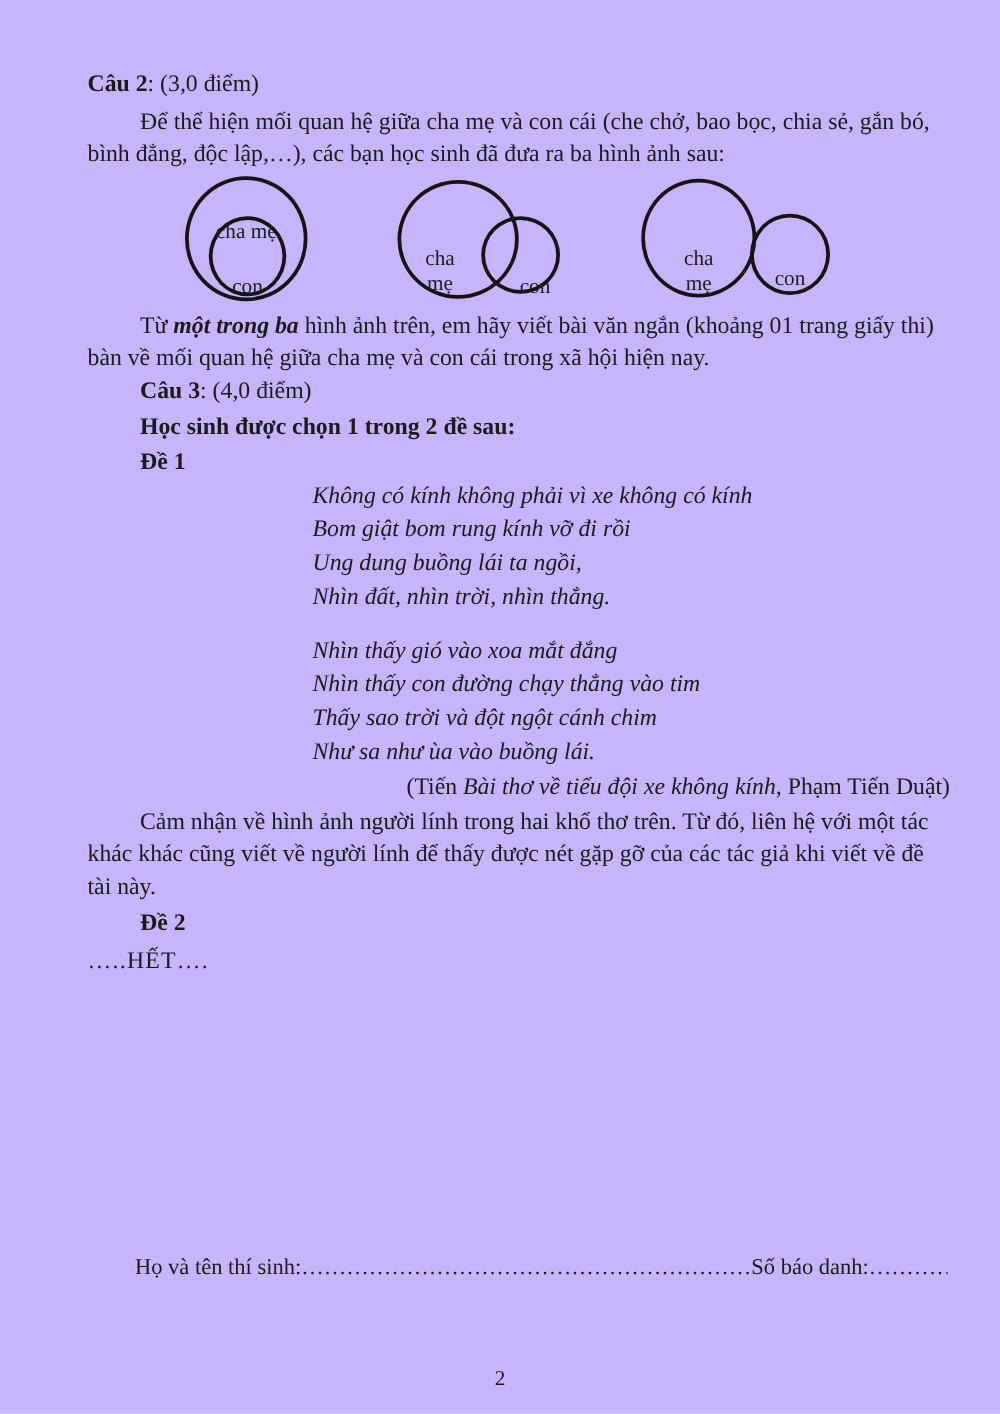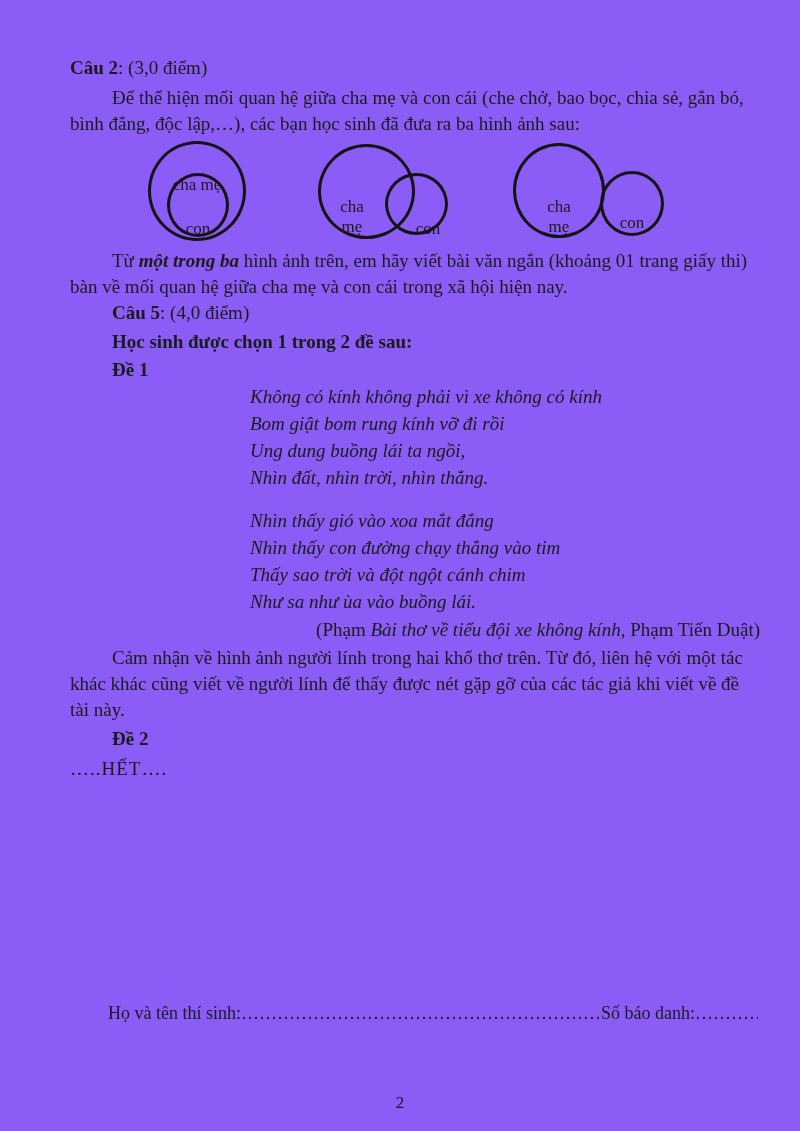--- a/index.html
+++ b/index.html
@@ -1,20 +1,20 @@
 <!DOCTYPE html>
 <html lang="vi"><head>
 <meta charset="utf-8">
 <style>
   html,body{margin:0;padding:0;background:#e9e9e9;}
   .page{
     position:relative;
     width:800px;height:1131px;
     margin:0 auto;
-    background:#8b5cf6;
+    background:#c4b5fd;
     color:#1b1b1b;
     font-family:"Liberation Serif","DejaVu Serif",serif;
     font-size:19px;
     line-height:26px;
     overflow:hidden;
   }
   .content{padding:55px 40px 0 70px;}
   p{margin:0;}
   .indent{text-indent:42px;}
   .b{font-weight:bold;}
@@ -86,21 +86,21 @@
       <div class="circle d3-small"></div>
       <div class="clabel d3-lab-big">
           <div>cha</div>
           <div>mẹ</div>
         </div>
       <div class="clabel d3-lab-small">con</div>
     </div>
 
     <p class="indent mt7"><span>Từ </span><span class="bi">một trong ba</span><span> hình ảnh trên, em hãy viết bài văn ngắn (khoảng 01 trang giấy thi) bàn về mối quan hệ giữa cha mẹ và con cái trong xã hội hiện nay.</span></p>
 
-    <p class="indent"><span class="b">Câu 5</span><span>: (4,0 điểm)</span></p>
+    <p class="indent"><span class="b">Câu 3</span><span>: (4,0 điểm)</span></p>
 
     <p class="indent b mt3">Học sinh được chọn 1 trong 2 đề sau:</p>
 
     <p class="indent b mt2">Đề 1</p>
 
     <div class="poem">
       <p>Không có kính không phải vì xe không có kính</p>
       <p>Bom giật bom rung kính vỡ đi rồi</p>
       <p>Ung dung buồng lái ta ngồi,</p>
       <p>Nhìn đất, nhìn trời, nhìn thẳng.</p>
@@ -108,21 +108,21 @@
 
     <div class="stanza-gap"></div>
 
     <div class="poem">
       <p>Nhìn thấy gió vào xoa mắt đắng</p>
       <p>Nhìn thấy con đường chạy thẳng vào tim</p>
       <p>Thấy sao trời và đột ngột cánh chim</p>
       <p>Như sa như ùa vào buồng lái.</p>
     </div>
 
-    <p class="citation"><span>(Phạm </span><span class="it">Bài thơ về tiểu đội xe không kính</span><span>, Phạm Tiến Duật)</span></p>
+    <p class="citation"><span>(Tiến </span><span class="it">Bài thơ về tiểu đội xe không kính</span><span>, Phạm Tiến Duật)</span></p>
 
     <p class="indent mt2">Cảm nhận về hình ảnh người lính trong hai khổ thơ trên. Từ đó, liên hệ với một tác khác khác cũng viết về người lính để thấy được nét gặp gỡ của các tác giả khi viết về đề tài này.</p>
 
     <p class="indent b mt3">Đề 2</p>
 
 
     <p class="end-marker">…..HẾT….</p>
 
   </div>
 

